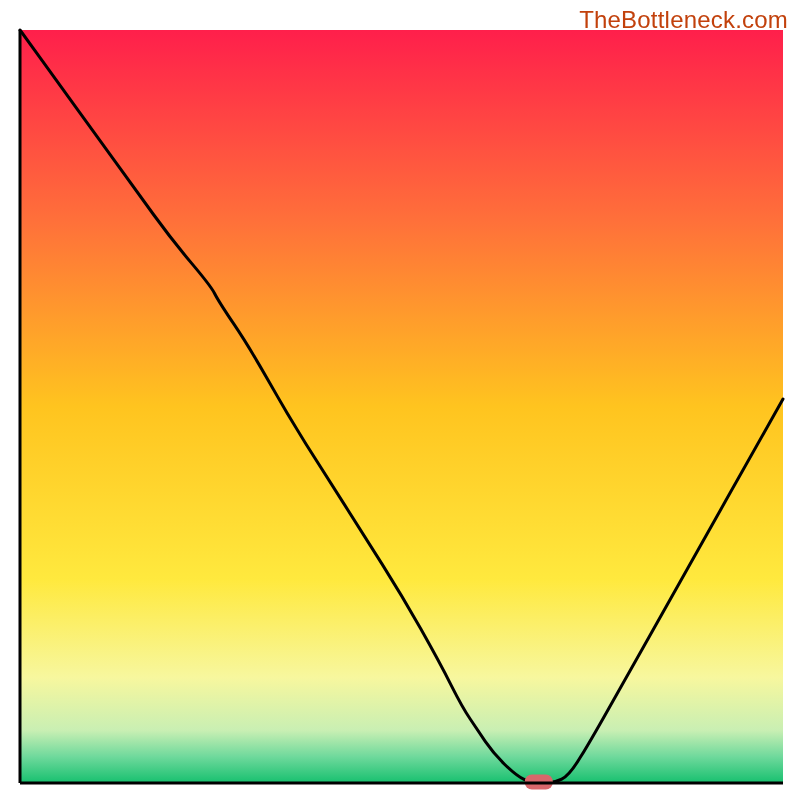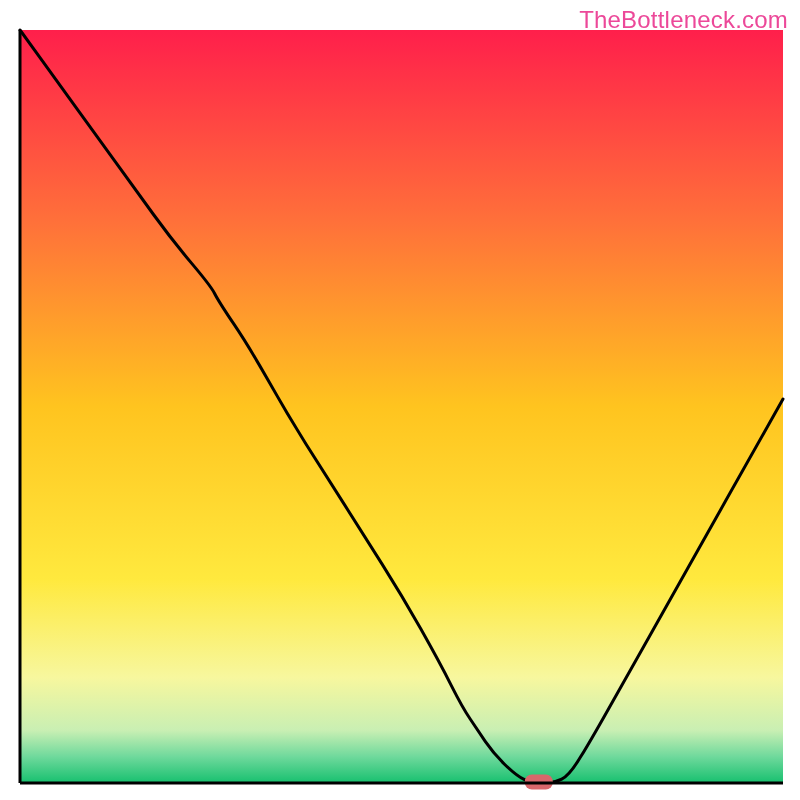--- a/index.html
+++ b/index.html
@@ -12,21 +12,21 @@
   }
   .container {
     position: relative;
     width: 800px;
     height: 800px;
   }
   .watermark {
     position: absolute;
     top: 6px;
     right: 12px;
-    color: #ec4899;
+    color: #c2410c;
     font-size: 24px;
     font-weight: 400;
     letter-spacing: 0.2px;
     z-index: 10;
   }
   svg {
     display: block;
   }
 </style>
 </head>

